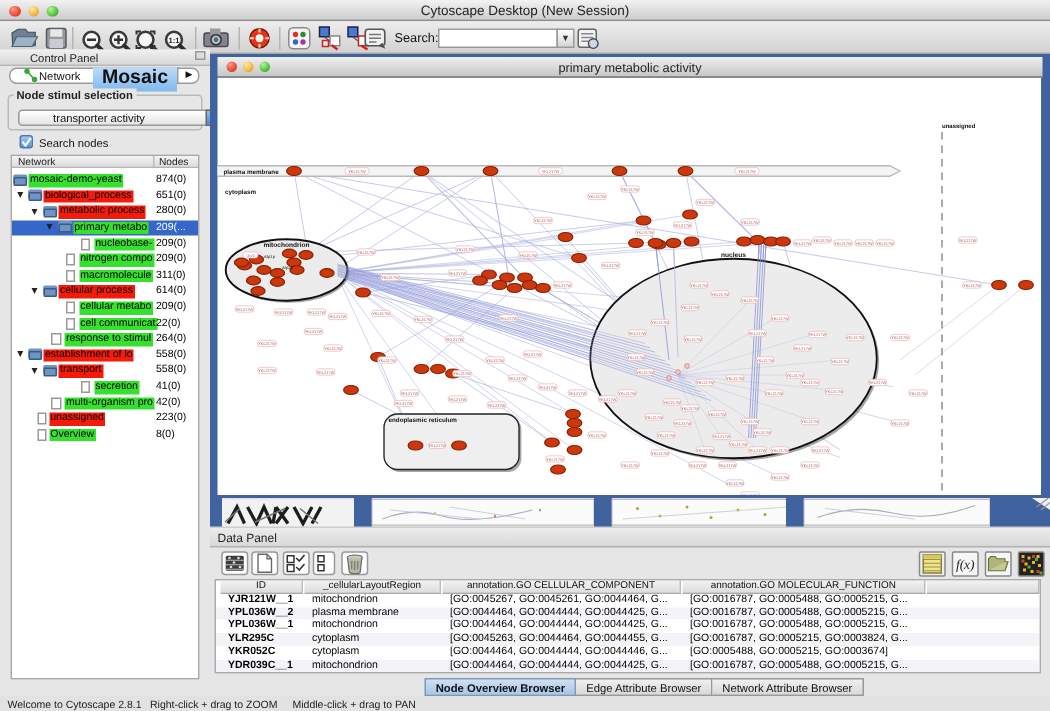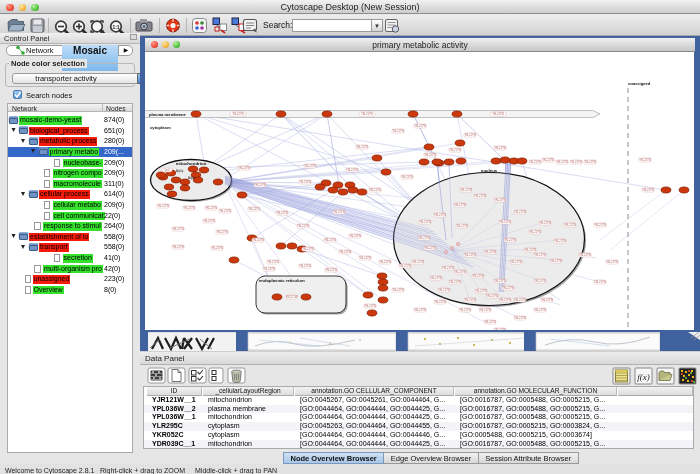--- a/index.html
+++ b/index.html
@@ -5,24 +5,24 @@
 #root {position:relative;width:700px;height:474px;}
 .abs {position:absolute;}
 #titlebar {left:0;top:0;width:700px;height:14px;background:linear-gradient(#f2f2f2,#cdcdcd);border-bottom:1px solid #8e8e8e;}
 .tl {position:absolute;top:3.5px;width:7.5px;height:7.5px;border-radius:50%;}
 #title {width:100%;text-align:center;font-size:9px;line-height:14px;color:#222;}
 #toolbar {left:0;top:15px;width:700px;height:21px;background:linear-gradient(#ececec,#d2d2d2);border-bottom:1px solid #a6a6a6;}
 #searchlab {position:absolute;left:263px;top:5px;font-size:8.5px;color:#111;}
 #searchbox {position:absolute;left:292px;top:3.5px;width:80px;height:13px;background:#fff;border:1px solid #9a9a9a;}
 #searchbtn {position:absolute;left:371px;top:3.5px;width:12px;height:13px;background:linear-gradient(#fdfdfd,#d5d5d5);border:1px solid #9a9a9a;font-size:6px;line-height:13px;text-align:center;color:#333;}
 #cp {left:0;top:33px;width:140px;height:431px;background:#e6e6e6;}
-#cphead {position:absolute;left:0;top:0;width:140px;height:11px;background:linear-gradient(#f0f0f0,#d8d8d8);border-bottom:1px solid #b5b5b5;font-size:7.5px;color:#222;padding-left:4px;line-height:11px;}
+#cphead {position:absolute;left:0;top:0;width:140px;height:11px;background:linear-gradient(#f0f0f0,#d8d8d8);border-bottom:1px solid #b5b5b5;font-size:7.5px;color:#222;padding-left:20px;line-height:11px;}
 #cpfloat {position:absolute;right:3px;top:1px;width:7px;height:6px;border:1px solid #999;background:#ddd;}
 #tabs {position:absolute;left:6px;top:12px;width:127px;height:11px;background:#fff;border:1px solid #9c9c9c;border-radius:5px;overflow:hidden;}
-#tabmos {position:absolute;left:62px;top:12px;width:56px;height:26px;background:linear-gradient(#bcdcf8,#7fb8ec);font-size:10px;font-weight:bold;text-align:center;line-height:11px;color:#111;}
+#tabmos {position:absolute;left:62px;top:12px;width:56px;height:16px;background:linear-gradient(#bcdcf8,#7fb8ec);font-size:13px;font-weight:bold;text-align:center;line-height:11px;color:#111;}
 #tabarr {position:absolute;left:118px;top:12px;width:15px;height:11px;border-left:1px solid #9c9c9c;font-size:6px;line-height:11px;text-align:center;color:#111;}
 #grp {position:absolute;left:5px;top:30px;width:130px;height:24px;border:1px solid #b9b9b9;border-radius:3px;}
 #grplab {position:absolute;left:9px;top:26px;font-size:7.5px;font-weight:bold;color:#222;background:#e6e6e6;padding:0 2px;}
 #combo {position:absolute;left:12px;top:40px;width:136px;height:10.5px;background:linear-gradient(#fff,#e4e4e4);border:1px solid #9a9a9a;border-radius:3px;font-size:7.5px;text-align:center;line-height:10px;color:#111;padding-right:28px;}
 #combost {position:absolute;right:-1px;top:-1px;width:11px;height:10.5px;background:linear-gradient(#8ec0f0,#4a88d0);border:1px solid #666;border-radius:0 3px 3px 0;color:#fff;font-size:5px;line-height:5px;text-align:center;}
 #cbx {position:absolute;left:13px;top:57px;width:9px;height:9px;background:linear-gradient(#9ccaf2,#5a96d8);border:1px solid #4a7ab0;border-radius:2px;color:#fff;font-size:8px;line-height:9px;text-align:center;}
 #cbxlab {position:absolute;left:26px;top:58px;font-size:7.5px;color:#111;}
 #treebox {position:absolute;left:7px;top:70px;width:126px;height:350px;background:#fff;border:1px solid #aaa;}
 #treehead {position:absolute;left:0;top:0;width:124px;height:8px;background:linear-gradient(#f4f4f4,#dcdcdc);border-bottom:1px solid #b5b5b5;font-size:6.8px;color:#222;}
 .trow {position:absolute;left:0;width:124px;height:10.5px;font-size:7px;}
@@ -151,21 +151,21 @@
   <div id="tabs"></div>
   <svg width="14" height="11" style="position:absolute;left:14px;top:12px;">
         <circle cx="4" cy="2.5" r="1.8" fill="#3a3"></circle>
         <circle cx="9" cy="8" r="1.8" fill="#3a3"></circle>
         <line x1="4" y1="2.5" x2="9" y2="8" stroke="#3a3" stroke-width="1"></line>
       </svg>
   <div id="tabnet" style="left:26px;top:12px;position:absolute;width:40px;height:11px;font-size:7.5px;line-height:11px;color:#111;">Network</div>
   <div id="tabmos">Mosaic</div>
   <div id="tabarr">▶</div>
   <div id="grp"></div>
-      <div id="grplab">Node color selection</div>
+      <div id="grplab">Node stimul selection</div>
   <div id="combo">transporter activity<div id="combost">▲<br>▼</div></div>
   <div id="cbx">
         <svg width="9" height="9" style="position:absolute;left:-1px;top:-1px;">
           <path d="M2,4.5 l2,2.5 l3.5,-5" stroke="#fff" stroke-width="1.4" fill="none"></path>
         </svg>
       </div>
       <div id="cbxlab">Search nodes</div>
   <div id="treebox">
     <div id="treehead">
           <span style="position:absolute;left:4px;top:0.5px;">Network</span>
@@ -830,21 +830,21 @@
 </div>
 <div class="dr" style="top:52.5px;background:#f4f4f8;">
 <span style="position:absolute;left:8px;width:50px;overflow:hidden;white-space:nowrap;font-weight:bold;">YDR039C__1</span>
 <span style="position:absolute;left:64px;width:86px;overflow:hidden;white-space:nowrap;">mitochondrion</span>
 <span style="position:absolute;left:156px;width:154px;overflow:hidden;white-space:nowrap;">[GO:0044464, GO:0044444, GO:0044425, G...</span>
 <span style="position:absolute;left:316px;width:157px;overflow:hidden;white-space:nowrap;">[GO:0016787, GO:0005488, GO:0005215, G...</span>
 </div>
   </div>
   <div id="dtabs">
     <span class="dtab sel" style="border-left:1px solid #7a99bb;">Node Overview Browser</span>
-        <span class="dtab">Edge Overview Browser</span>
-        <span class="dtab">Session Attribute Browser</span>
+        <span class="dtab">Edge Attribute Browser</span>
+        <span class="dtab">Network Attribute Browser</span>
   </div>
 </div>
 <div id="status" class="abs">
   <span style="position:absolute;left:5px;top:3px;">Welcome to Cytoscape 2.8.1</span>
   <span style="position:absolute;left:100px;top:3px;">Right-click + drag to ZOOM</span>
   <span style="position:absolute;left:195px;top:3px;">Middle-click + drag to PAN</span>
 </div>
 </div>
 </body></html>

